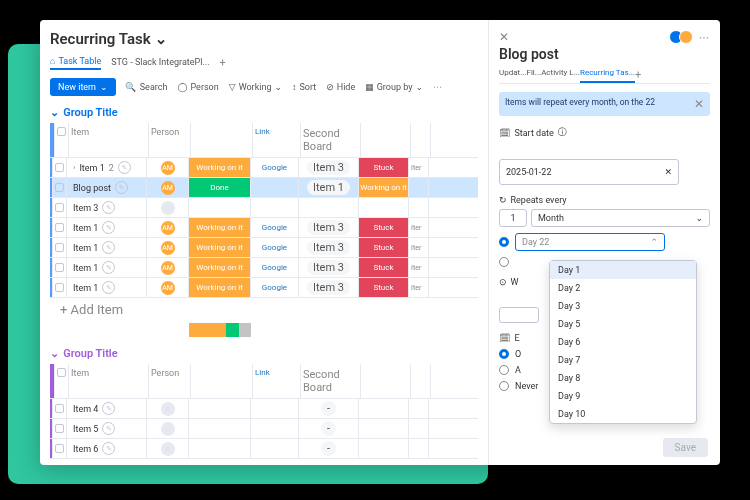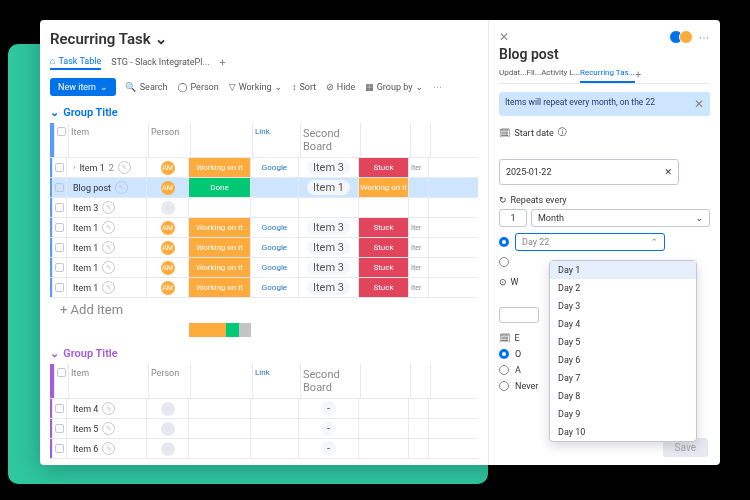--- a/index.html
+++ b/index.html
@@ -459,21 +459,20 @@
     <div class="radio-line">
         <div class="radio"></div>
         <span>Never</span>
       </div>
     <div class="save-btn">Save</div>
 
     <div class="dropdown" id="day-dd">
         <div class="opt hl">Day 1</div>
         <div class="opt">Day 2</div>
         <div class="opt">Day 3</div>
-        <div class="opt">Day 4</div>
         <div class="opt">Day 5</div>
         <div class="opt">Day 6</div>
         <div class="opt">Day 7</div>
         <div class="opt">Day 8</div>
         <div class="opt">Day 9</div>
         <div class="opt">Day 10</div>
       </div>
   </div>
 </div>
 

